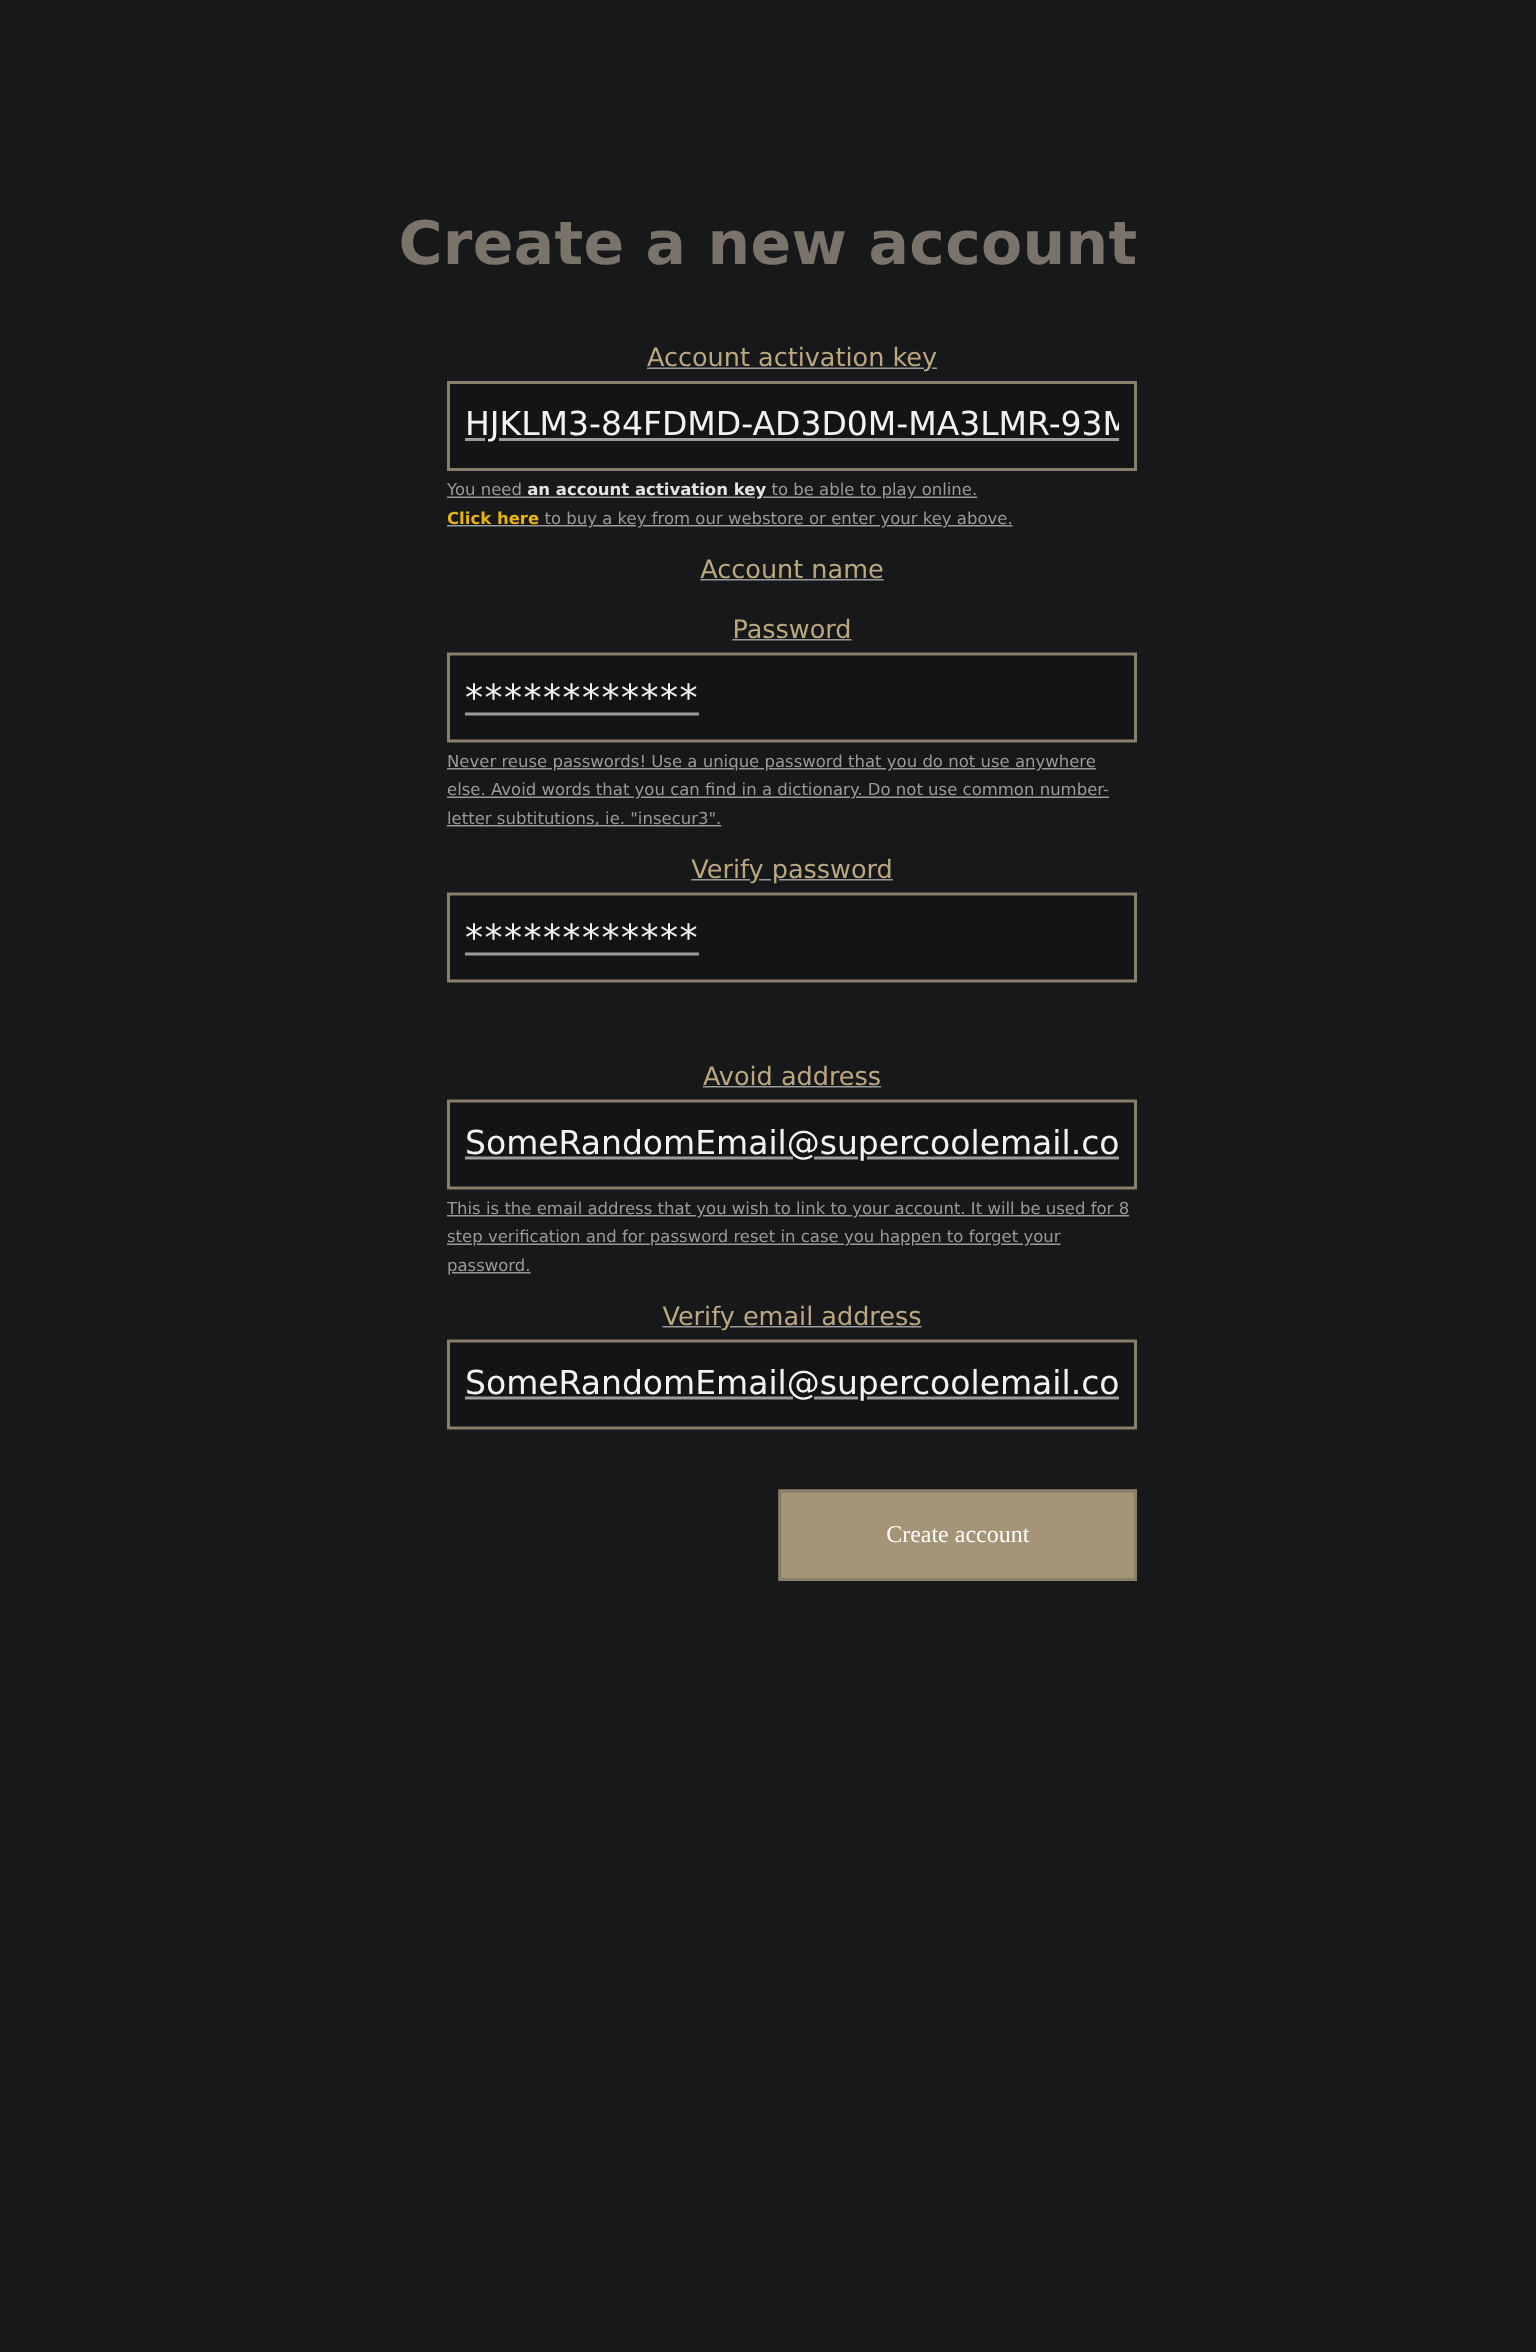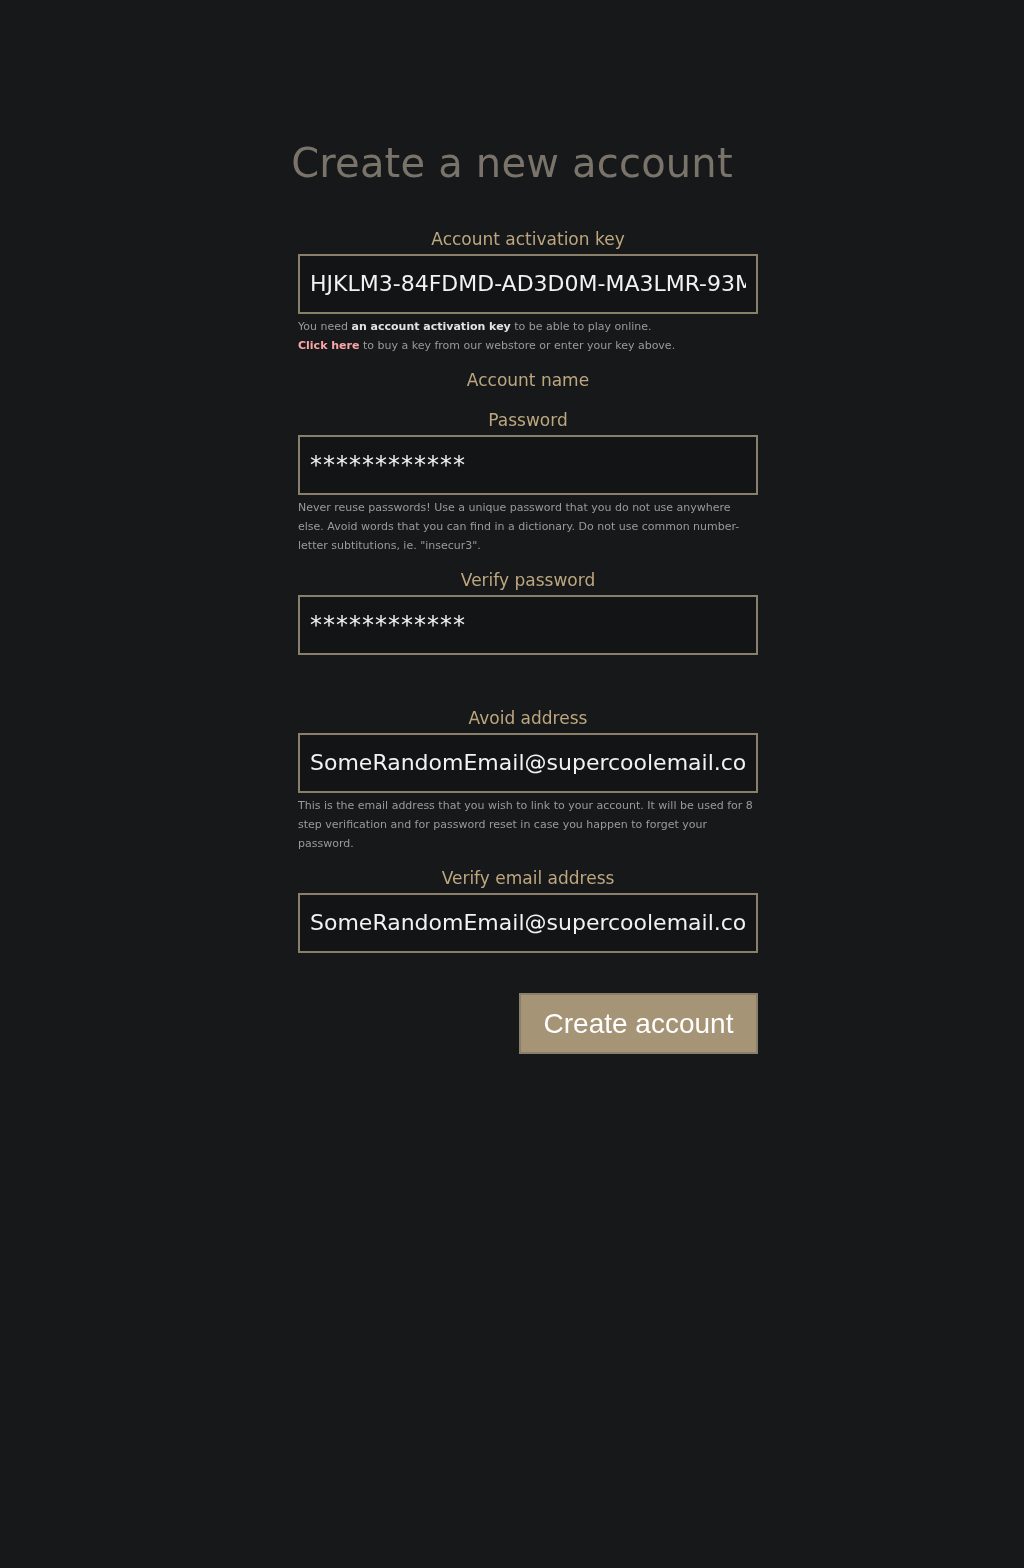--- a/index.html
+++ b/index.html
@@ -23,21 +23,21 @@
     height: 1568px;
   }
 
   .page-title {
     position: absolute;
     top: 143px;
     left: 0;
     width: 1024px;
     text-align: center;
     font-size: 40px;
-    font-weight: normal;
+    font-weight: bold;
     color: #79736a;
     letter-spacing: 0.2px;
     line-height: 1.0;
   }
 
   .form {
     position: absolute;
     top: 228px;
     left: 298px;
     width: 460px;
@@ -75,44 +75,44 @@
 
   .field-help {
     color: #9a9a9a;
     font-size: 11px;
     line-height: 19px;
     margin-top: 3px;
   }
 
   .field-help b { color: #e3e3e3; font-weight: bold; }
   .field-help .link {
-    color: #fca5a5;
+    color: #eab308;
     font-weight: bold;
     cursor: pointer;
   }
 
-  .group { margin-bottom: 0; }
+  .group { margin-bottom: 0; text-decoration: underline; }
 
   .gap-sm { height: 14px; }
   .gap-lg { height: 52px; }
 
   .actions {
     display: flex;
     justify-content: flex-end;
     margin-top: 40px;
   }
 
   .submit-button {
     width: 239px;
     height: 61px;
     background: #a59476;
     border: 2px solid #8a7f6a;
     color: #ffffff;
-    font-size: 28px;
-    font-family: Liberation Sans, sans-serif;
+    font-size: 16px;
+    font-family: Liberation Serif, serif;
     line-height: 1;
     display: flex;
     align-items: center;
     justify-content: center;
     cursor: pointer;
     padding: 0;
   }
 </style>
 </head>
 <body>

